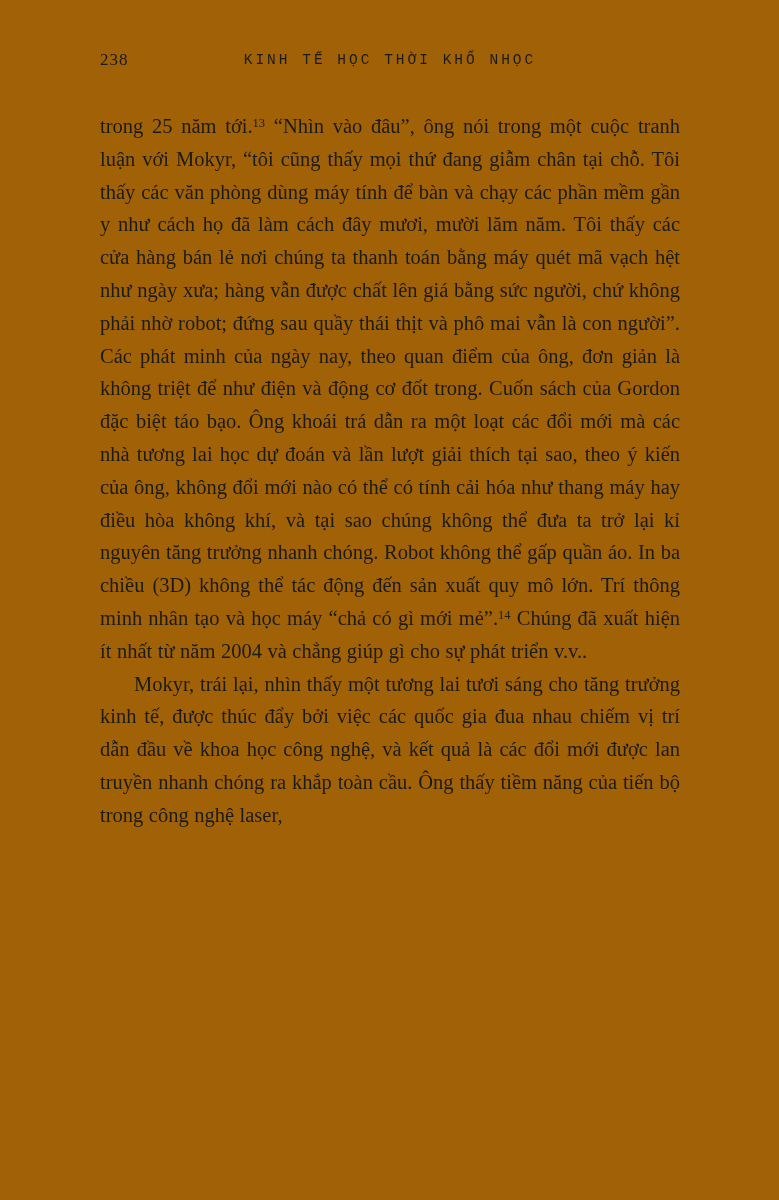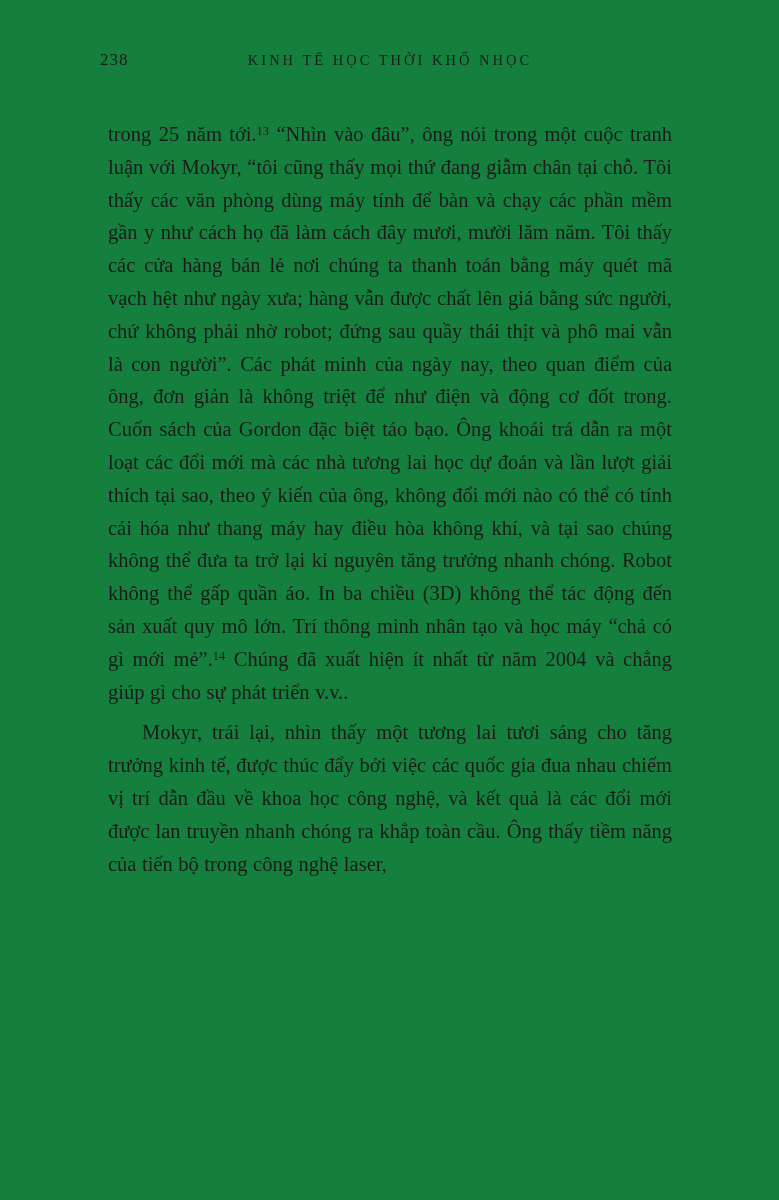--- a/index.html
+++ b/index.html
@@ -5,21 +5,21 @@
   html, body {
     margin: 0;
     padding: 0;
     background: #e8e8e8;
   }
   .page {
     position: relative;
     width: 779px;
     height: 1200px;
     margin: 0 auto;
-    background: #15803d;
+    background: #a16207;
     font-family: "Liberation Serif", "DejaVu Serif", serif;
     color: #1b1b1b;
     overflow: hidden;
   }
   .page-header {
     position: absolute;
     top: 50px;
     left: 100px;
     width: 580px;
     height: 24px;
@@ -33,29 +33,30 @@
     color: #1b1b1b;
   }
   .running-title {
     display: block;
     text-align: center;
     font-size: 14.5px;
     letter-spacing: 3px;
     color: #1b1b1b;
     padding-top: 2px;
     white-space: nowrap;
+    font-family: Liberation Mono, monospace;
   }
   .text-block {
     position: absolute;
     top: 110px;
     left: 100px;
     width: 580px;
   }
   .para {
-    margin: 8px;
+    margin: 0;
     font-size: 20.5px;
     line-height: 32.8px;
     text-align: justify;
     text-indent: 34px;
     word-spacing: 0.02em;
   }
   .para.no-indent {
     text-indent: 0;
   }
   sup.fn {

